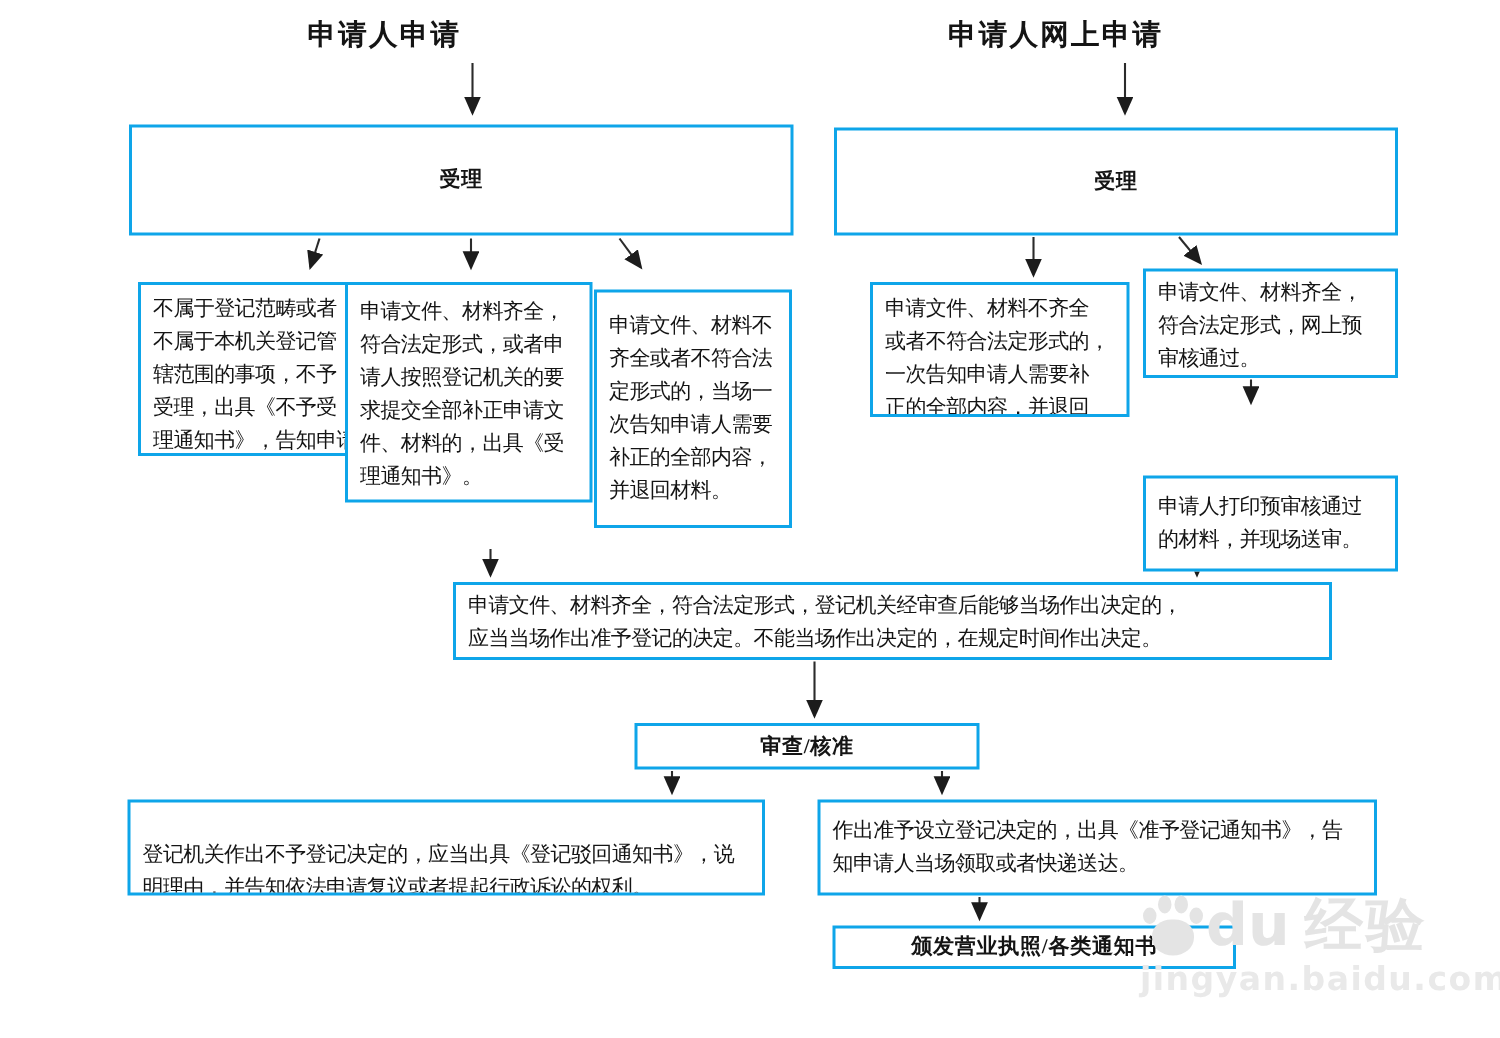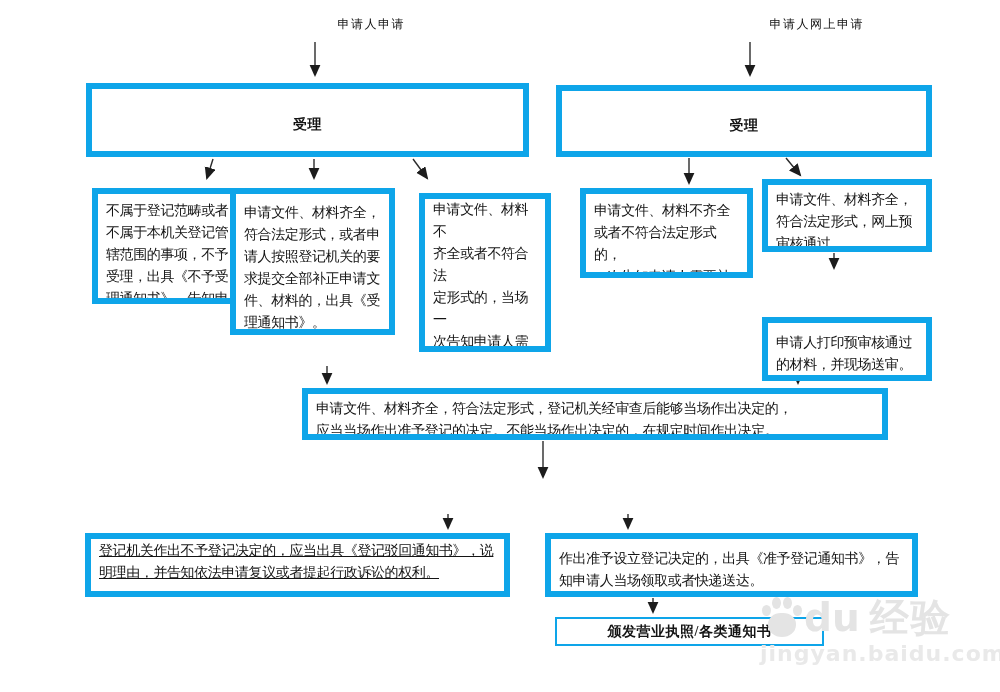--- a/index.html
+++ b/index.html
@@ -7,30 +7,30 @@
     position:relative;
     width:1000px;height:692px;
     background:#ffffff;
     font-family:"Liberation Serif", serif;
     color:#141414;
     overflow:hidden;
   }
   .connectors{position:absolute;left:0;top:0;pointer-events:none;}
   .flow-title{
     position:absolute;
-    text-align:right;
-    font-weight:normal;
-    font-size:12px;
+    text-align:left;
+    font-weight:bold;
+    font-size:19px;
     letter-spacing:1.5px;
     line-height:22px;
   }
   .box{
     position:absolute;
     box-sizing:border-box;
-    border:6px solid #0ea5e9;
+    border:2px solid #0ea5e9;
     background:#ffffff;
     font-size:14px;
     line-height:22px;
     letter-spacing:-0.4px;
     overflow:hidden;
     white-space:pre-line;
     padding:6px 8px;
   }
   .box .box-heading{
     text-align:center;
@@ -43,27 +43,27 @@
     text-align:center;
     font-weight:bold;
     white-space:normal;
     letter-spacing:0.5px;
   }
   
   .b-accept-left  {left:86px;  top:83px;  width:443px; height:74px;  padding:3px 6px;}
   .b-accept-right {left:556px; top:85px;  width:376px; height:72px;  padding:2px 6px;}
   .b-not-accepted {left:60px;  top:188px; width:158px; height:116px; padding:6px 8px;margin-left:32px;}
   .b-accepted     {left:230px; top:188px; width:165px; height:147px; padding:8px 8px;}
-  .b-returned     {left:419px; top:193px; width:132px; height:159px; padding:0 8px;}
+  .b-returned     {left:396px; top:193px; width:132px; height:159px; padding:12px 8px;}
   .b-ret-online   {left:580px; top:188px; width:173px; height:90px; padding:6px 8px;}
   .b-preapproved  {left:762px; top:179px; width:170px; height:73px;  padding:4px 8px;}
   .b-print        {left:762px; top:273px; width:170px; height:64px;  padding:9px 8px;margin-top:44px;}
   .b-decision     {left:302px; top:388px; width:586px; height:52px;  padding:4px 8px;}
   .b-review       {left:423px; top:482px; width:230px; height:31px;  padding:0; line-height:29px;}
-  .b-rejected     {left:85px;  top:533px; width:425px; height:64px;  padding:1px 8px;text-decoration:underline;}
+  .b-rejected     {left:85px;  top:533px; width:425px; height:64px;  padding:25px 8px;}
   .b-approved     {left:545px; top:533px; width:373px; height:64px;  padding:9px 8px;}
   .b-issue        {left:555px; top:617px; width:269px; height:29px;  padding:0; line-height:25px; border-width:2px;}
   
   .watermark{
     position:absolute;
     left:760px; top:595px;
     z-index:5;
     color:#e4e4e4;
     font-family:"DejaVu Sans", sans-serif;
     font-weight:bold;
@@ -103,21 +103,21 @@
       <line x1="798" y1="352" x2="798" y2="383" marker-end="url(#ah)"></line>
       <line x1="543" y1="441" x2="543" y2="477" marker-end="url(#ah)"></line>
       <line x1="448" y1="514" x2="448" y2="528" marker-end="url(#ah)"></line>
       <line x1="628" y1="514" x2="628" y2="528" marker-end="url(#ah)"></line>
       <line x1="653" y1="598" x2="653" y2="612" marker-end="url(#ah)"></line>
     </g>
   </svg>
 
   <div class="flow-title" style="left:205px;top:13px;width:200px;">申请人申请</div>
 
-  <div class="flow-title" style="left:664px;top:13px;width:200px;">申请人网上申请</div>
+  <div class="flow-title" style="left:632px;top:13px;width:200px;">申请人网上申请</div>
 
   <div class="box b-accept-left">
     <div class="box-heading">受理</div>
     <div class="box-body">收到申请人注册登记申请材料当场完成申请材料的受理工作。材料可
 更正的，允许当场更正。</div>
   </div>
 
   <div class="box b-accept-right">
     <div class="box-heading">受理</div>
     <div class="box-body">收到申请人网上注册登记申请材料，网上完成申请材料的
@@ -155,20 +155,21 @@
   <div class="box b-preapproved">申请文件、材料齐全，
 符合法定形式，网上预
 审核通过。</div>
 
   <div class="box b-print">申请人打印预审核通过
 的材料，并现场送审。</div>
 
   <div class="box b-decision">申请文件、材料齐全，符合法定形式，登记机关经审查后能够当场作出决定的，
 应当当场作出准予登记的决定。不能当场作出决定的，在规定时间作出决定。</div>
 
+  <div class="box b-review center-bold">审查/核准</div>
 
   <div class="box b-rejected">登记机关作出不予登记决定的，应当出具《登记驳回通知书》，说
 明理由，并告知依法申请复议或者提起行政诉讼的权利。</div>
 
   <div class="box b-approved">作出准予设立登记决定的，出具《准予登记通知书》，告
 知申请人当场领取或者快递送达。</div>
 
   <div class="box b-issue center-bold">颁发营业执照/各类通知书</div>
 
   <div class="watermark">

